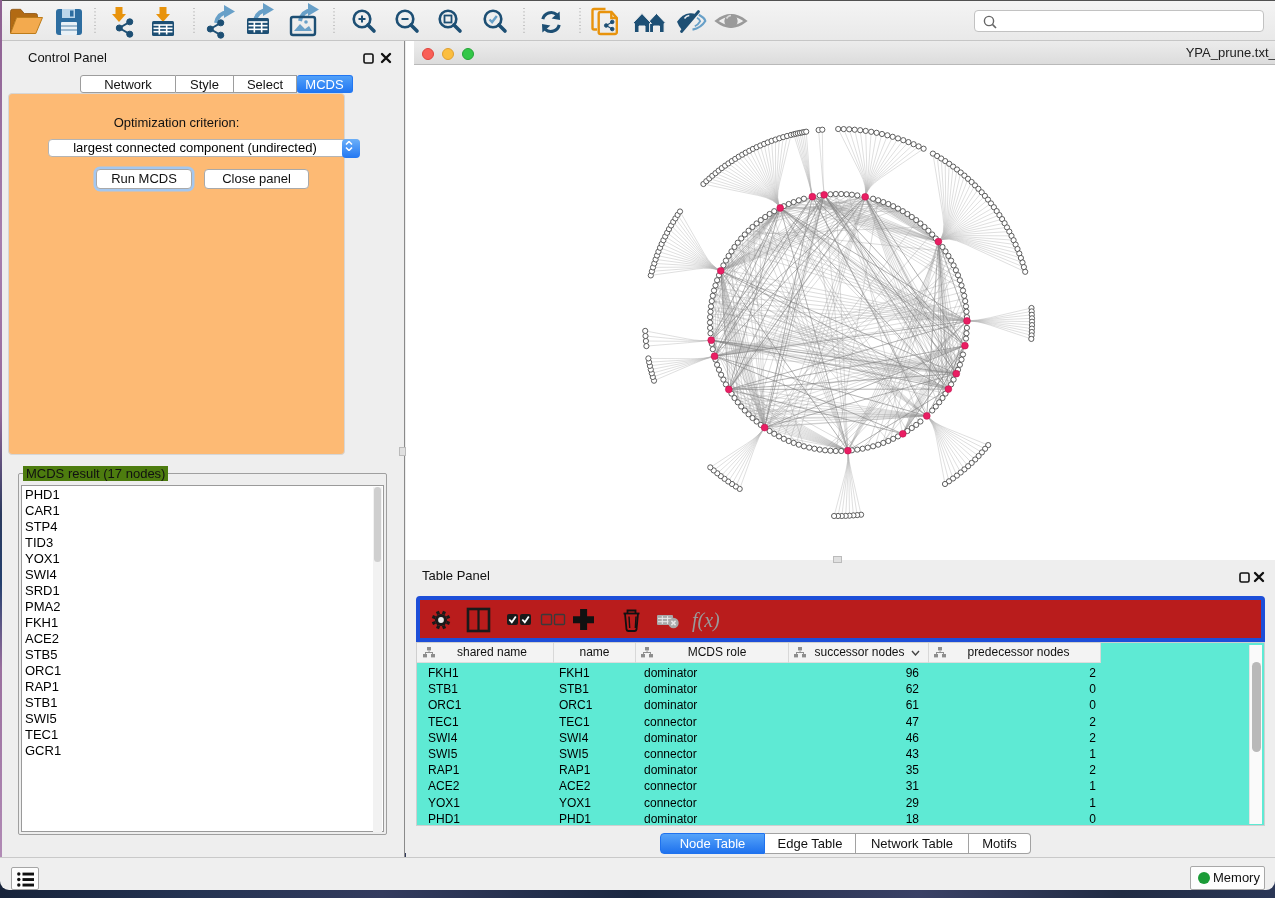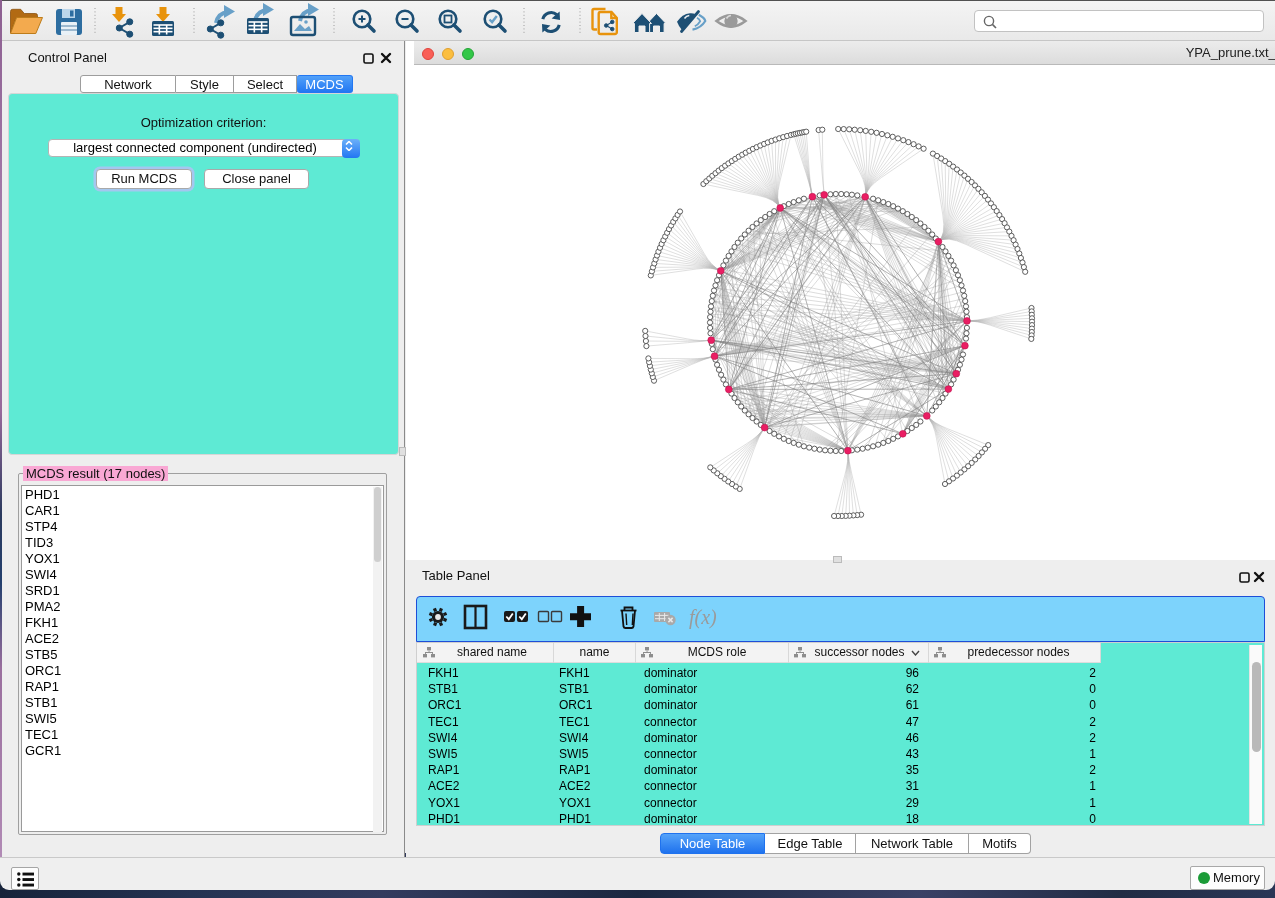--- a/index.html
+++ b/index.html
@@ -10,43 +10,43 @@
 
 #ledge{left:0;top:0;width:2px;height:857px;background:linear-gradient(#8c5f90,#a77eae 28%,#96699b 48%,#2b3a5e 60%,#24406e 68%,#9a6f9e 78%,#b18ab5)}
 
 #cpanel{left:2px;top:41px;width:403px;height:816px;background:#eeeeee;border-right:1px solid #8a8a8a}
 #cp-title{position:absolute;left:26px;top:9px;font-size:13px;color:#111}
 .wbtn{position:absolute;top:9px}
 #cp-tabs{position:absolute;left:78px;top:34px;height:18px}
 .tab{position:relative;float:left;height:18px;line-height:17px;font-size:13px;text-align:center;background:#fff;border:1px solid #9d9d9d;border-left:none;color:#111}
 .tab:first-child{border-left:1px solid #9d9d9d;border-radius:3px 0 0 3px}
 .tab.sel{background:linear-gradient(#52a1f9,#2277f2);color:#fff;border-color:#2277f2;border-radius:3px}
-#cp-inner{position:absolute;left:6px;top:52px;width:391px;height:362px;background:#5eead4;border:1px solid #d6d6d6;border-radius:4px}
+#cp-inner{position:absolute;left:6px;top:52px;width:337px;height:362px;background:#fdba74;border:1px solid #d6d6d6;border-radius:4px}
 #optlab{position:absolute;left:0;top:21px;width:100%;text-align:center;font-size:13px;color:#111}
 #dropdown{position:absolute;left:39px;top:45px;width:312px;height:18px;background:#fff;border:1px solid #b4b4b4;border-radius:4px;font-size:13px;line-height:16px;text-align:center;padding-right:18px;color:#000}
 #dd-btn{position:absolute;right:-1px;top:-1px;width:18px;height:19px;border-radius:4px;background:linear-gradient(#6cb0f9,#2277f2);}
 #dd-btn svg{position:absolute;left:3px;top:2px}
 .pbtn{position:absolute;top:75px;height:20px;background:#fff;border:1px solid #a9a9a9;border-radius:4px;font-size:13px;text-align:center;line-height:18px;color:#111}
 #btn-run{left:87px;width:96px;box-shadow:0 0 0 2.5px #a4c7ef}
 #btn-close{left:195px;width:105px}
 
 #fieldset{position:absolute;left:16px;top:432px;width:369px;height:362px;border:1px solid #9f9f9f;border-radius:2px}
-#fs-legend{position:absolute;left:4px;top:-8px;background:#f9a8d4;padding:0 3px;font-size:13px;color:#111}
+#fs-legend{position:absolute;left:4px;top:-8px;background:#4d7c0f;padding:0 3px;font-size:13px;color:#111}
 #listbox{position:absolute;left:2px;top:11px;width:363px;height:347px;background:#fff;border:1px solid #9a9a9a}
 #listbox ul{list-style:none;margin:1px 0 0 3px;font-size:13px;line-height:16px}
 #lb-sb{position:absolute;right:1px;top:1px;width:9px;height:345px;background:#f2f2f2}
 #lb-thumb{position:absolute;left:1px;top:0;width:7px;height:75px;background:#cfcfcf;border-radius:4px}
 
 #netwin{left:406px;top:41px;width:869px;height:519px;background:#fff}
 #net-title{position:absolute;left:8px;top:0;width:100%;height:24px;background:linear-gradient(#ececec,#dcdcdc);border-bottom:1px solid #b9b9b9;text-align:right;font-size:13px;line-height:23px;color:#222;padding-left:61px}
 .tl{position:absolute;top:7px;width:12px;height:12px;border-radius:50%}
 
 #tpanel{left:406px;top:560px;width:869px;height:297px;background:#eeeeee}
 #tp-title{position:absolute;left:16px;top:8px;font-size:13px;color:#111}
-#tp-toolbar{position:absolute;left:10px;top:36px;width:849px;height:46px;background:#7dd3fc;border:1px solid #1d4ed8;border-radius:4px 4px 0 0}
+#tp-toolbar{position:absolute;left:10px;top:36px;width:849px;height:46px;background:#b91c1c;border:4px solid #1d4ed8;border-radius:4px 4px 0 0}
 #tp-table{position:absolute;left:10px;top:82px;width:849px;height:184px;background:#5eead4;border:1px solid #cfcfcf}
 #tp-head{position:absolute;left:0;top:0;height:20px;width:684px;background:#f3f3f3;border-bottom:1px solid #ddd;font-size:12px;color:#111}
 .hc{position:absolute;top:0;height:20px;border-right:1px solid #d8d8d8;text-align:center;line-height:19px}
 .hic{position:absolute;top:4px}
 .rows{position:absolute;left:0;top:22px;width:100%;font-size:12px;color:#000}
 .r{position:absolute;height:16px;line-height:16px;width:100%}
 .c1{position:absolute;left:11px}.c2{position:absolute;left:142px}.c3{position:absolute;left:227px}
 .c4{position:absolute;left:372px;width:130px;text-align:right}.c5{position:absolute;left:522px;width:157px;text-align:right}
 #tp-sb{position:absolute;right:2px;top:2px;width:13px;height:179px;background:#fafafa;border-left:1px solid #e4e4e4}
 #tp-thumb{position:absolute;left:2px;top:17px;width:9px;height:90px;background:#b9b9b9;border-radius:5px}

